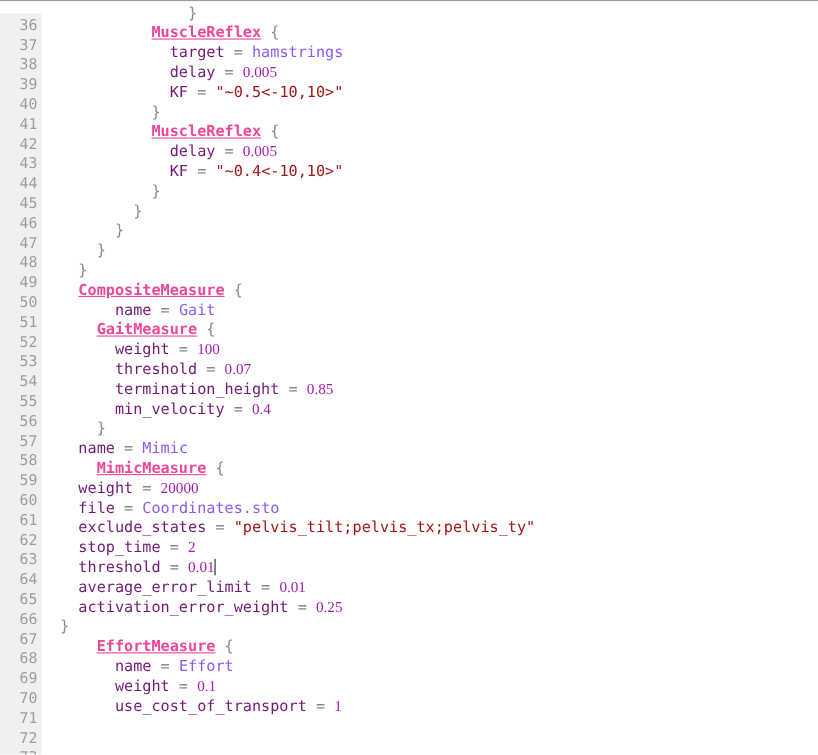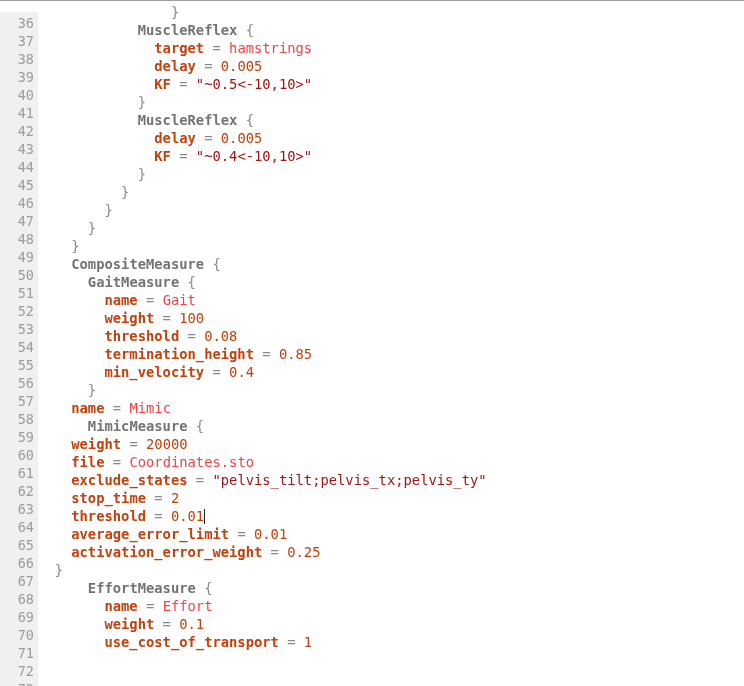--- a/index.html
+++ b/index.html
@@ -54,26 +54,26 @@
   }
   .line {
     display: block;
     height: 18px;
     line-height: 18px;
     font-size: 13.8px;
     white-space: pre;
     color: #1a1a1a;
     position: relative;
   }
-  .tok-type   { color: #737373; font-weight: bold; }
-  .tok-prop   { color: #c2410c; font-weight: bold; }
-  .tok-num    { color: #c2410c; }
+  .tok-type   { color: #ec4899; font-weight: bold; text-decoration: underline; }
+  .tok-prop   { color: #701a75; }
+  .tok-num    { color: #a21caf; font-family: Liberation Serif, serif; }
   .tok-str    { color: #a31515; }
   .tok-punc   { color: #8a8a8a; }
-  .tok-plain  { color: #ef4444; }
+  .tok-plain  { color: #8b5cf6; }
   .caret {
     display: inline-block;
     width: 0;
     border-left: 1.5px solid #202020;
     height: 15px;
     vertical-align: -3px;
     margin-left: -0.5px;
   }
 </style>
 </head>
@@ -131,24 +131,24 @@
       <span class="line"><span>            </span><span class="tok-punc">}</span></span>
       <span class="line"><span>            </span><span class="tok-type">MuscleReflex</span><span class="tok-plain"> </span><span class="tok-punc">{</span></span>
       <span class="line"><span>              </span><span class="tok-prop">delay</span><span class="tok-plain"> </span><span class="tok-punc">=</span><span class="tok-plain"> </span><span class="tok-num">0.005</span></span>
       <span class="line"><span>              </span><span class="tok-prop">KF</span><span class="tok-plain"> </span><span class="tok-punc">=</span><span class="tok-plain"> </span><span class="tok-str">"~0.4&lt;-10,10&gt;"</span></span>
       <span class="line"><span>            </span><span class="tok-punc">}</span></span>
       <span class="line"><span>          </span><span class="tok-punc">}</span></span>
       <span class="line"><span>        </span><span class="tok-punc">}</span></span>
       <span class="line"><span>      </span><span class="tok-punc">}</span></span>
       <span class="line"><span>    </span><span class="tok-punc">}</span></span>
       <span class="line"><span>    </span><span class="tok-type">CompositeMeasure</span><span class="tok-plain"> </span><span class="tok-punc">{</span></span>
+      <span class="line"><span>        </span><span class="tok-prop">name</span><span class="tok-plain"> </span><span class="tok-punc">=</span><span class="tok-plain"> </span><span class="tok-plain">Gait</span></span>
       <span class="line"><span>      </span><span class="tok-type">GaitMeasure</span><span class="tok-plain"> </span><span class="tok-punc">{</span></span>
-      <span class="line"><span>        </span><span class="tok-prop">name</span><span class="tok-plain"> </span><span class="tok-punc">=</span><span class="tok-plain"> </span><span class="tok-plain">Gait</span></span>
       <span class="line"><span>        </span><span class="tok-prop">weight</span><span class="tok-plain"> </span><span class="tok-punc">=</span><span class="tok-plain"> </span><span class="tok-num">100</span></span>
-      <span class="line"><span>        </span><span class="tok-prop">threshold</span><span class="tok-plain"> </span><span class="tok-punc">=</span><span class="tok-plain"> </span><span class="tok-num">0.08</span></span>
+      <span class="line"><span>        </span><span class="tok-prop">threshold</span><span class="tok-plain"> </span><span class="tok-punc">=</span><span class="tok-plain"> </span><span class="tok-num">0.07</span></span>
       <span class="line"><span>        </span><span class="tok-prop">termination_height</span><span class="tok-plain"> </span><span class="tok-punc">=</span><span class="tok-plain"> </span><span class="tok-num">0.85</span></span>
       <span class="line"><span>        </span><span class="tok-prop">min_velocity</span><span class="tok-plain"> </span><span class="tok-punc">=</span><span class="tok-plain"> </span><span class="tok-num">0.4</span></span>
       <span class="line"><span>      </span><span class="tok-punc">}</span></span>
       <span class="line"><span>    </span><span class="tok-prop">name</span><span class="tok-plain"> </span><span class="tok-punc">=</span><span class="tok-plain"> </span><span class="tok-plain">Mimic</span></span>
       <span class="line"><span>      </span><span class="tok-type">MimicMeasure</span><span class="tok-plain"> </span><span class="tok-punc">{</span></span>
       <span class="line"><span>    </span><span class="tok-prop">weight</span><span class="tok-plain"> </span><span class="tok-punc">=</span><span class="tok-plain"> </span><span class="tok-num">20000</span></span>
       <span class="line"><span>    </span><span class="tok-prop">file</span><span class="tok-plain"> </span><span class="tok-punc">=</span><span class="tok-plain"> </span><span class="tok-plain">Coordinates.sto</span></span>
       <span class="line"><span>    </span><span class="tok-prop">exclude_states</span><span class="tok-plain"> </span><span class="tok-punc">=</span><span class="tok-plain"> </span><span class="tok-str">"pelvis_tilt;pelvis_tx;pelvis_ty"</span></span>
       <span class="line"><span>    </span><span class="tok-prop">stop_time</span><span class="tok-plain"> </span><span class="tok-punc">=</span><span class="tok-plain"> </span><span class="tok-num">2</span></span>
       <span class="line"><span>    </span><span class="tok-prop">threshold</span><span class="tok-plain"> </span><span class="tok-punc">=</span><span class="tok-plain"> </span><span class="tok-num">0.01</span><span class="caret"></span></span>

